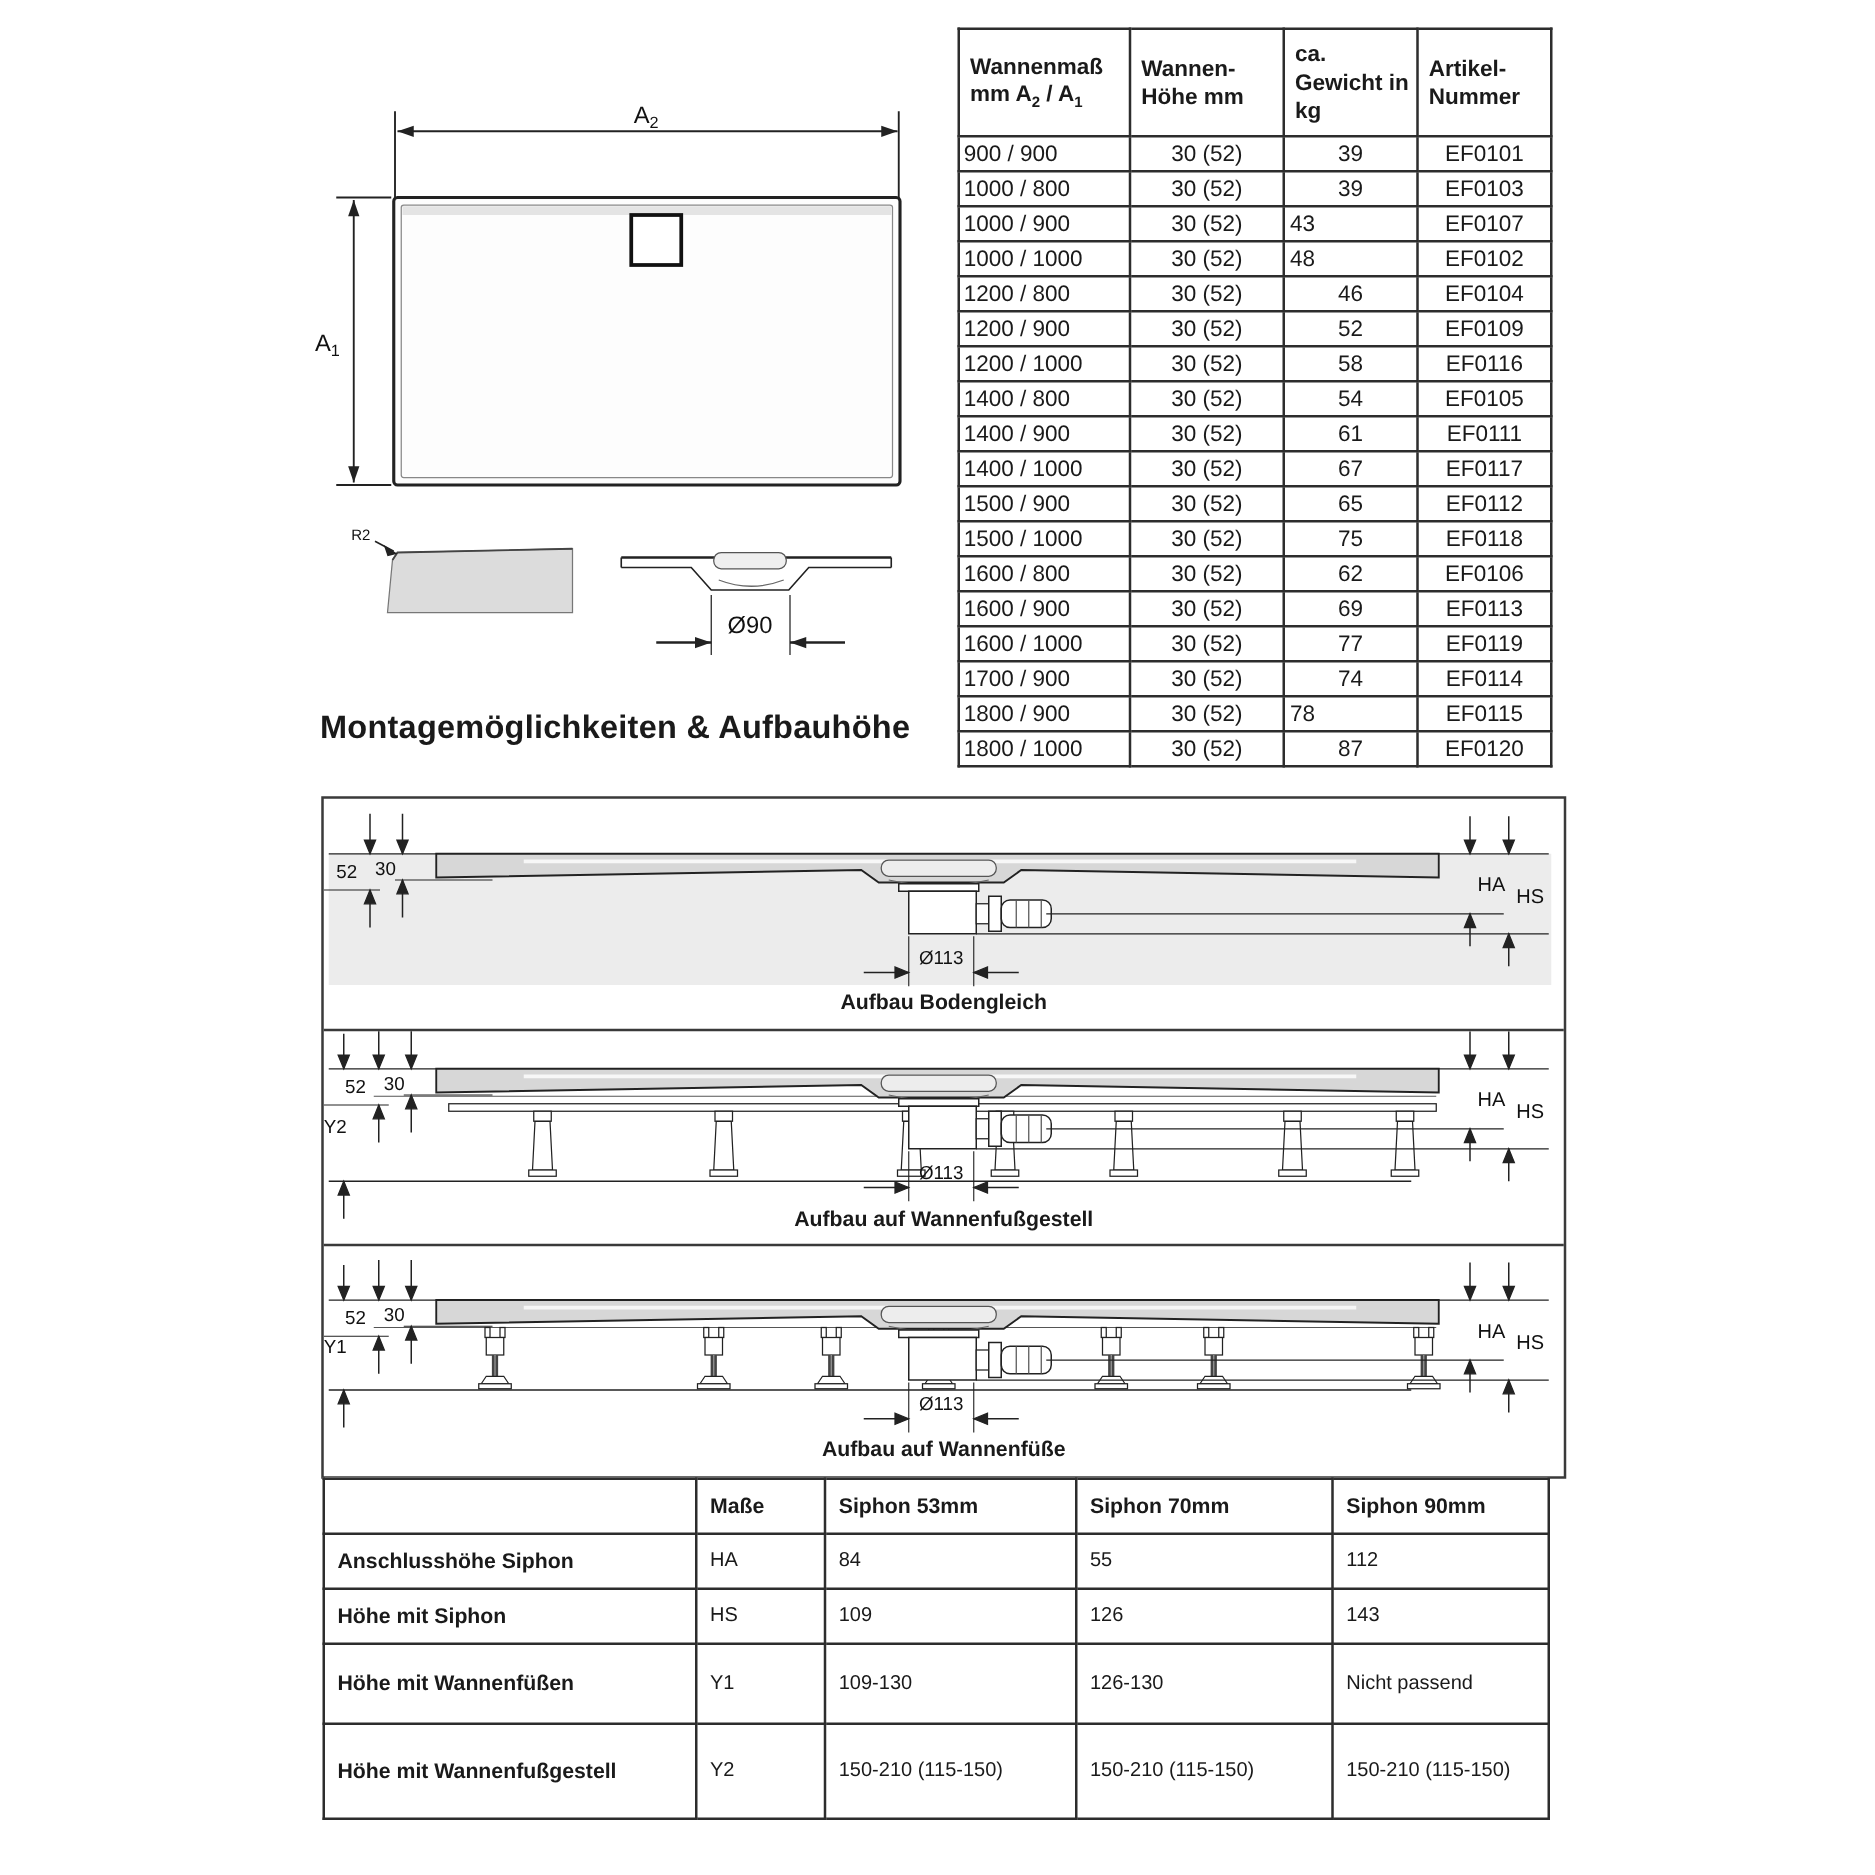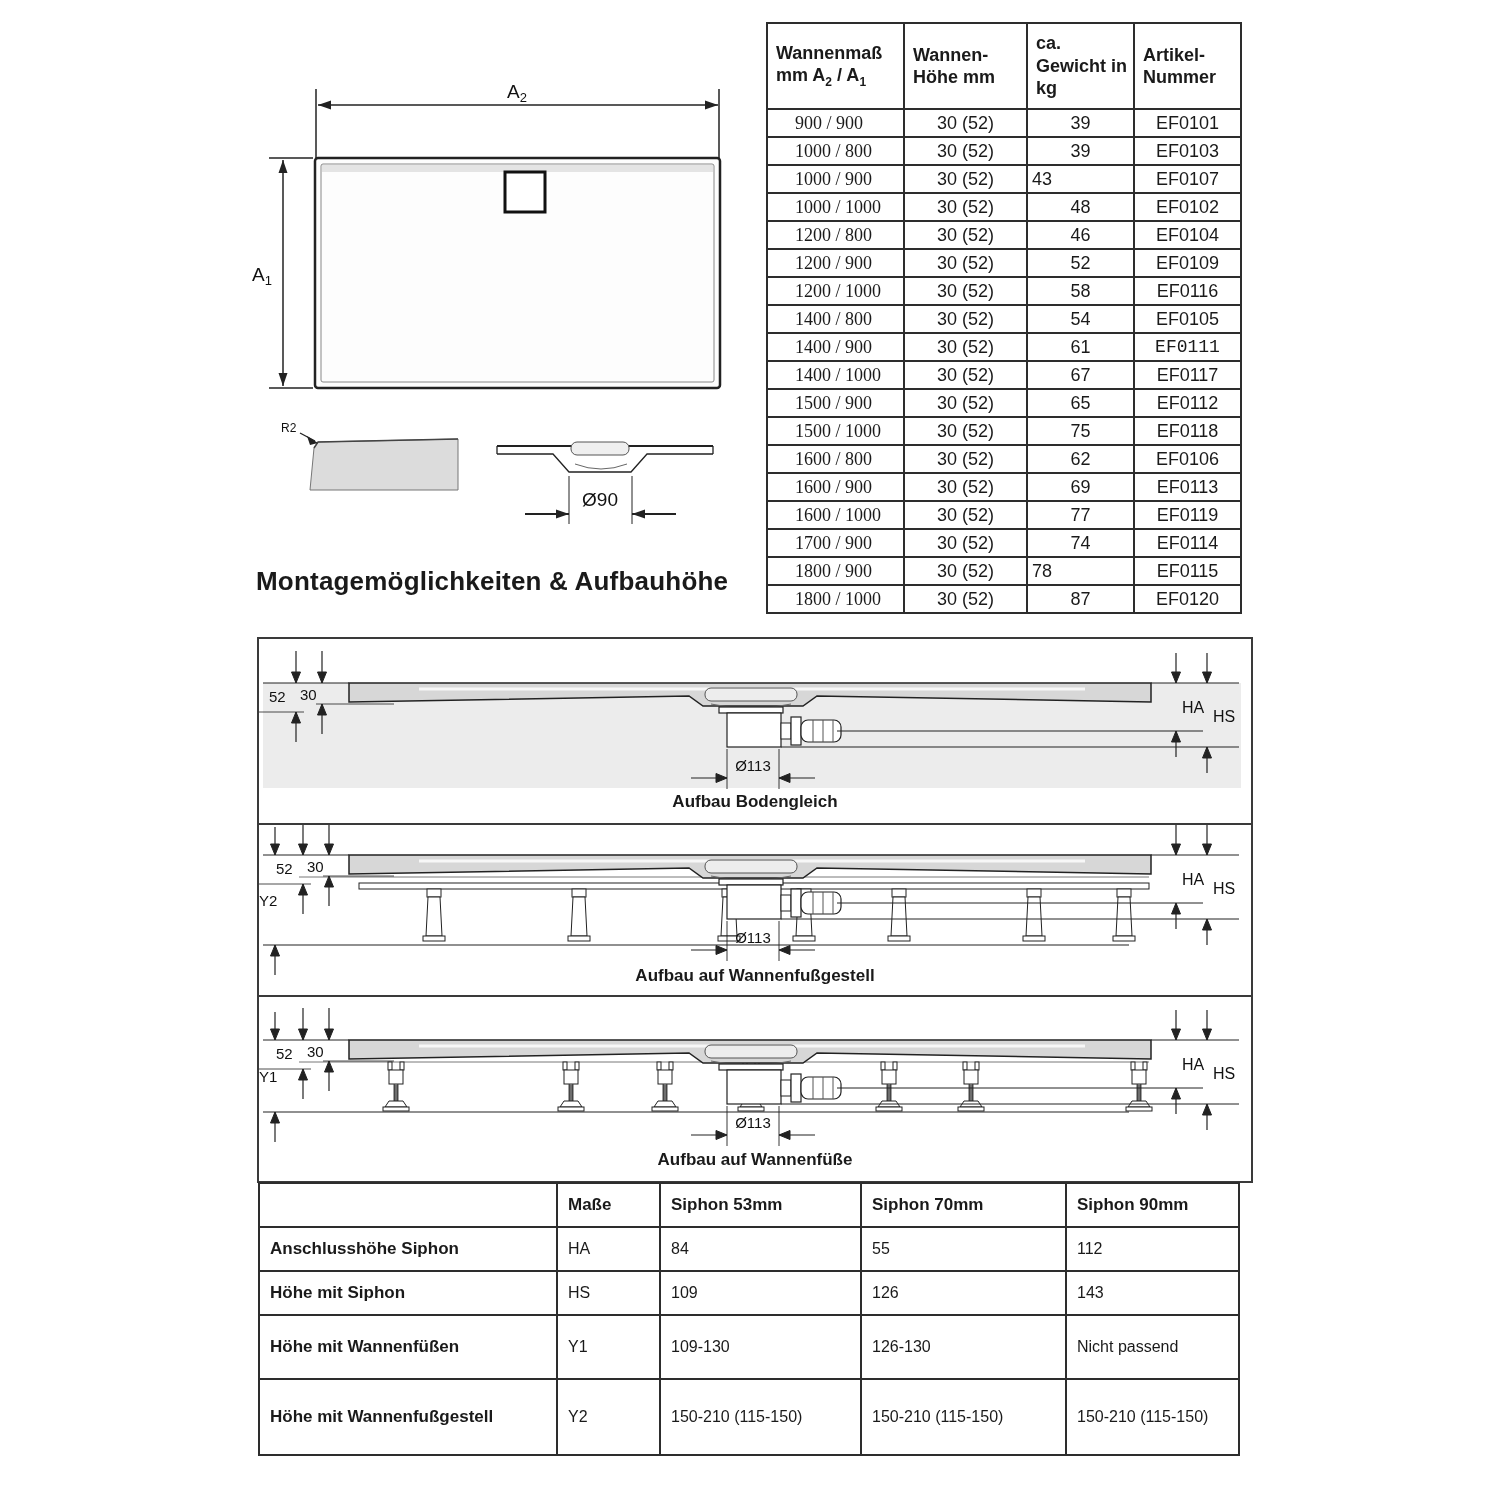--- a/index.html
+++ b/index.html
@@ -7,21 +7,21 @@
         font-family:"Liberation Sans",sans-serif;color:#1a1a1a;overflow:hidden;}
   .abs{position:absolute;}
   table{border-collapse:collapse;table-layout:fixed;background:#fff;}
   
   .spec{left:766px;top:22px;width:474px;}
   .spec th,.spec td{border:2px solid #2d2d2d;vertical-align:middle;overflow:hidden;}
   .spec thead th{font-size:18px;font-weight:bold;text-align:left;height:84px;
                  line-height:1.25;padding:0 6px 0 8px;}
   .spec thead sub{font-size:12px;}
   .spec tbody td{height:26px;font-size:18px;padding:0 4px;}
-  .spec tbody td:first-child{padding-left:27px;font-family:Liberation Serif, serif;}
+  .spec tbody td:first-child{padding-left:3px;}
   
   .heading{left:256px;top:566px;font-size:26px;font-weight:bold;letter-spacing:.2px;}
   
   .frame{left:257px;top:637px;width:996px;height:546px;border:2px solid #3a3a3a;
          box-sizing:border-box;background:#fff;}
   .sec{position:relative;width:100%;}
   .sec + .sec{border-top:2px solid #3a3a3a;}
   .sec svg{display:block;}
   .cap{position:absolute;left:0;width:100%;text-align:center;font-weight:bold;font-size:17px;}
   svg text{font-family:"Liberation Sans",sans-serif;fill:#111;}
@@ -133,21 +133,21 @@
         </tr>
         <tr>
           <td style="text-align: left;">1000 / 900</td>
           <td style="text-align: center;">30 (52)</td>
           <td style="text-align: left;">43</td>
           <td style="text-align: center;">EF0107</td>
         </tr>
         <tr>
           <td style="text-align: left;">1000 / 1000</td>
           <td style="text-align: center;">30 (52)</td>
-          <td style="text-align: center; margin-top: 22px;">48</td>
+          <td style="text-align: left; margin-top: 22px;">48</td>
           <td style="text-align: center;">EF0102</td>
         </tr>
         <tr>
           <td style="text-align: left;">1200 / 800</td>
           <td style="text-align: center;">30 (52)</td>
           <td style="text-align: center;">46</td>
           <td style="text-align: center;">EF0104</td>
         </tr>
         <tr>
           <td style="text-align: left;">1200 / 900</td>
@@ -164,21 +164,21 @@
         <tr>
           <td style="text-align: left;">1400 / 800</td>
           <td style="text-align: center;">30 (52)</td>
           <td style="text-align: center;">54</td>
           <td style="text-align: center;">EF0105</td>
         </tr>
         <tr>
           <td style="text-align: left;">1400 / 900</td>
           <td style="text-align: center;">30 (52)</td>
           <td style="text-align: center;">61</td>
-          <td style="text-align: center; font-family: Liberation Mono, monospace;">EF0111</td>
+          <td style="text-align: center;">EF0111</td>
         </tr>
         <tr>
           <td style="text-align: left;">1400 / 1000</td>
           <td style="text-align: center;">30 (52)</td>
           <td style="text-align: center;">67</td>
           <td style="text-align: center;">EF0117</td>
         </tr>
         <tr>
           <td style="text-align: left;">1500 / 900</td>
           <td style="text-align: center;">30 (52)</td>

